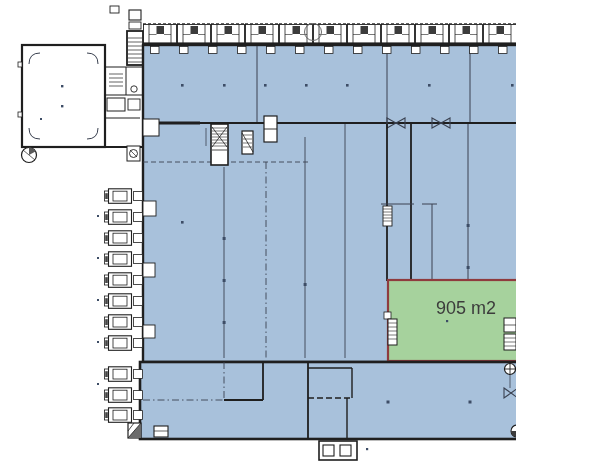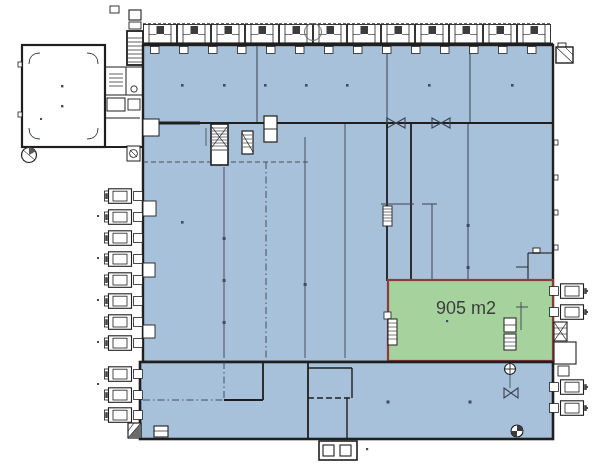--- a/index.html
+++ b/index.html
@@ -1,16 +1,16 @@
 <!DOCTYPE html>
 <html style="--bg: #ffffff; --hall-fill: #a8c1db; --wall: #1f1f1f; --line: #3a4150; --dot: #3d4d66; --unit-fill: #a6d29d; --unit-stroke: #8f3b3e; --label-text: #3c3c3c;"><head>
 <meta charset="utf-8">
 <style>
   html,body{margin:0;padding:0;background:var(--bg,#fff);}
-  .stage{position:relative;width:600px;height:469px;background:var(--bg,#fff);overflow:hidden;
+  .stage{position:relative;width:516px;height:469px;background:var(--bg,#fff);overflow:hidden;
          font-family:"Liberation Sans", sans-serif;}
   svg{display:block}
   .wall{stroke:var(--wall,#1f1f1f);fill:none}
   .thin{stroke:var(--line,#3a4150);fill:none}
   .whitebox{fill:#fff;stroke:var(--wall,#1f1f1f)}
   .dot{fill:var(--dot,#3d4d66)}
   .arealabel{fill:var(--label-text,#3c3c3c);font-size:18px;font-family:"Liberation Sans",sans-serif;}
 </style>
 </head>
 <body>

